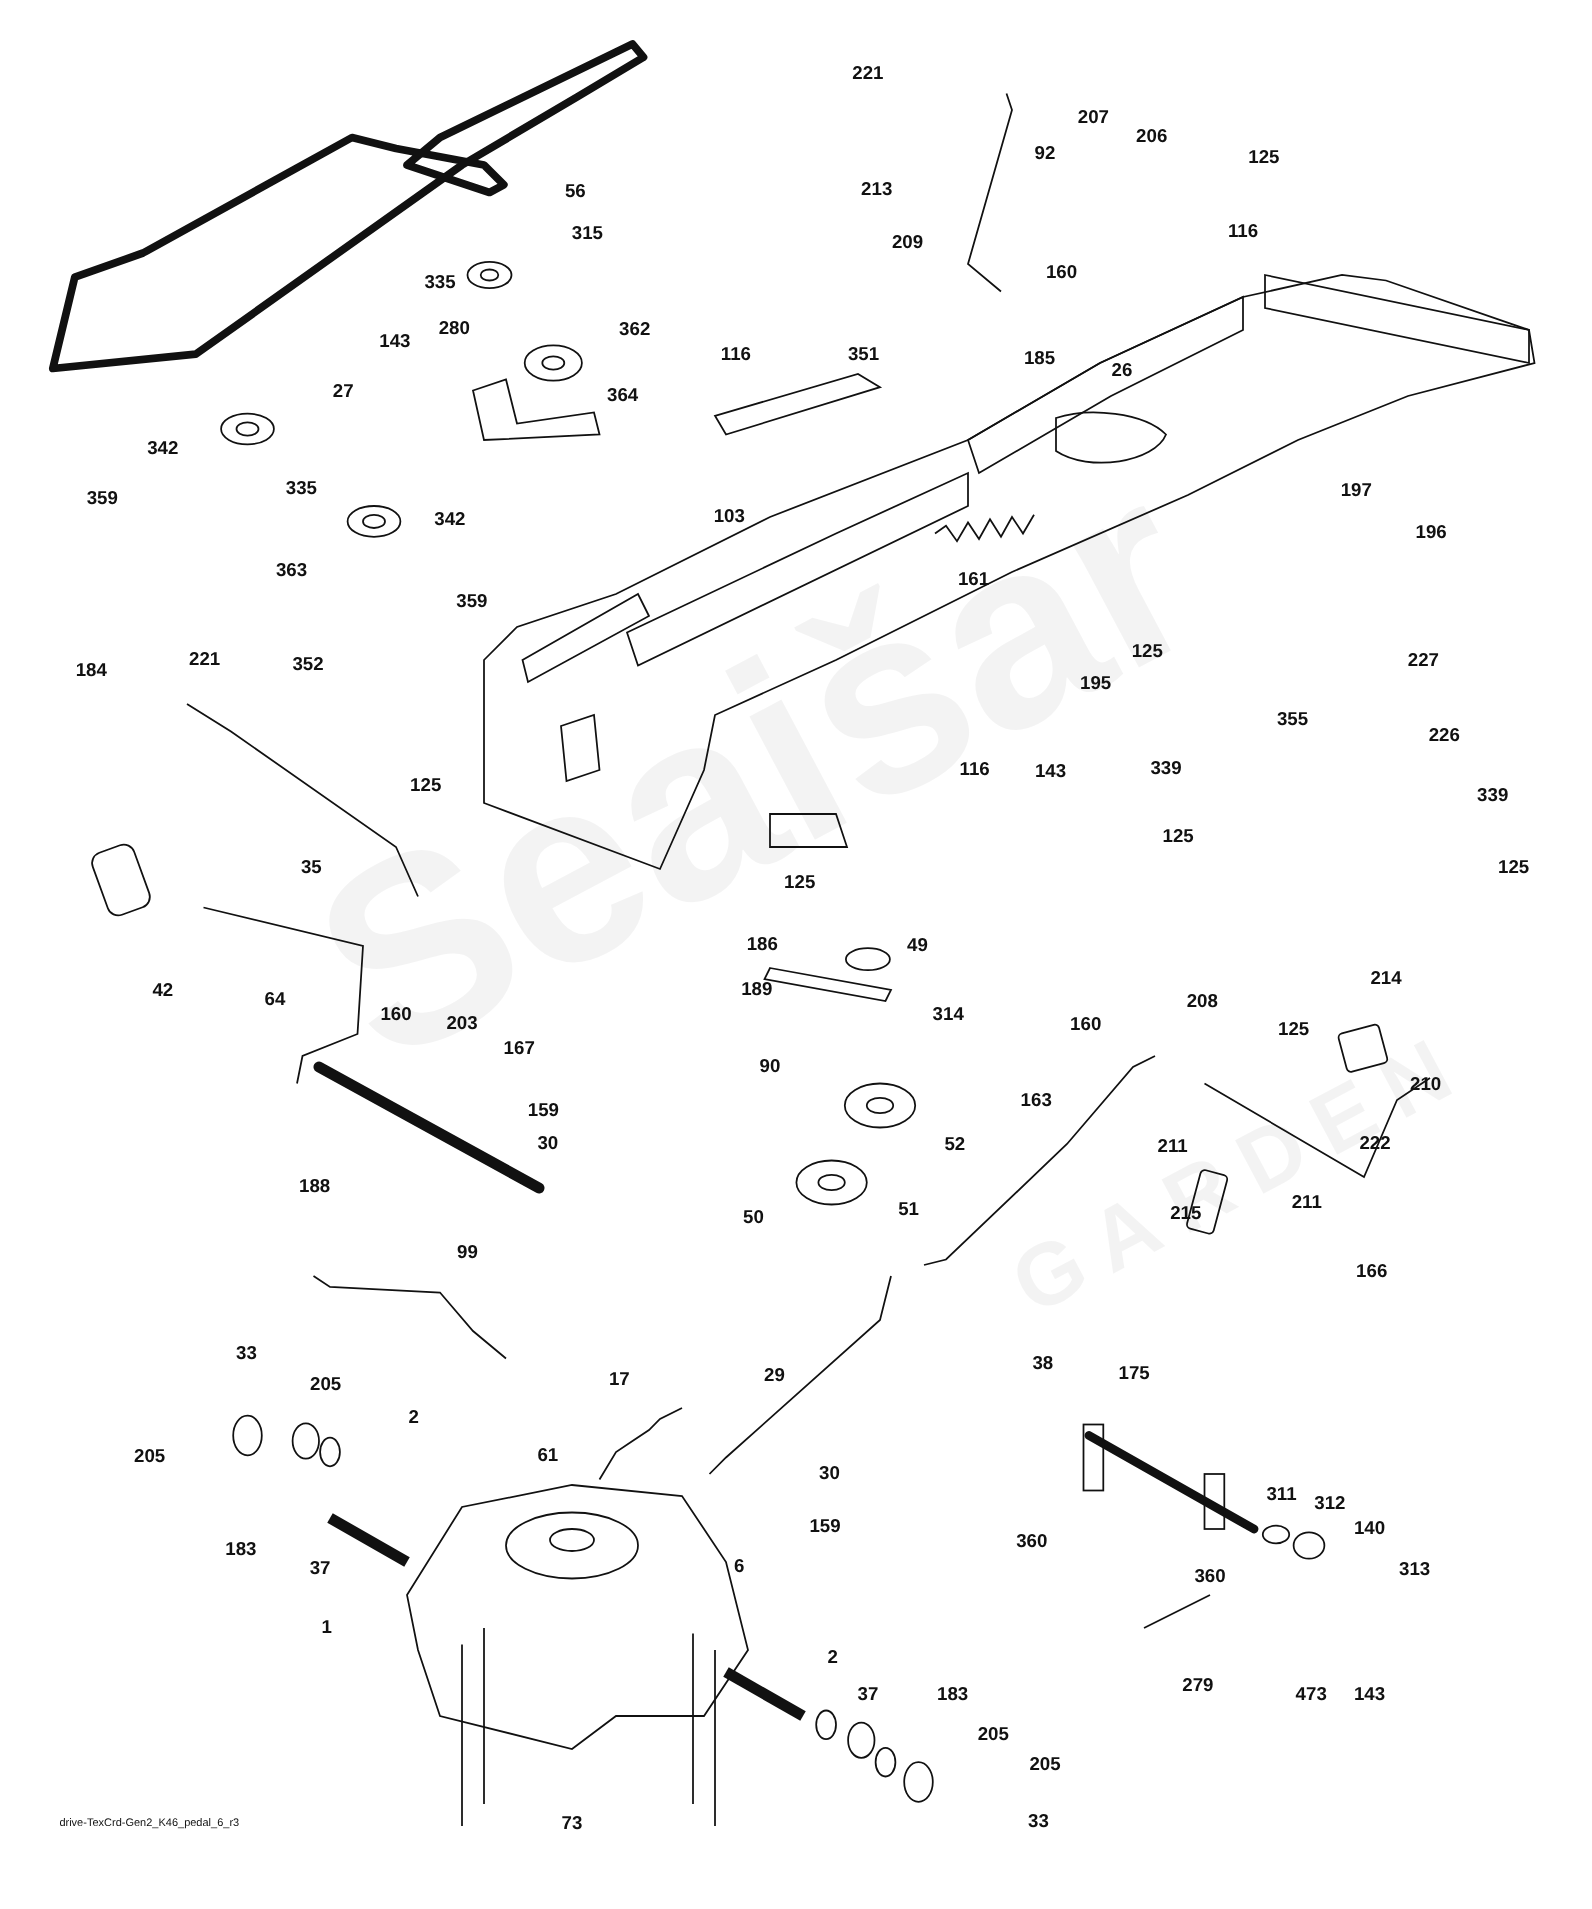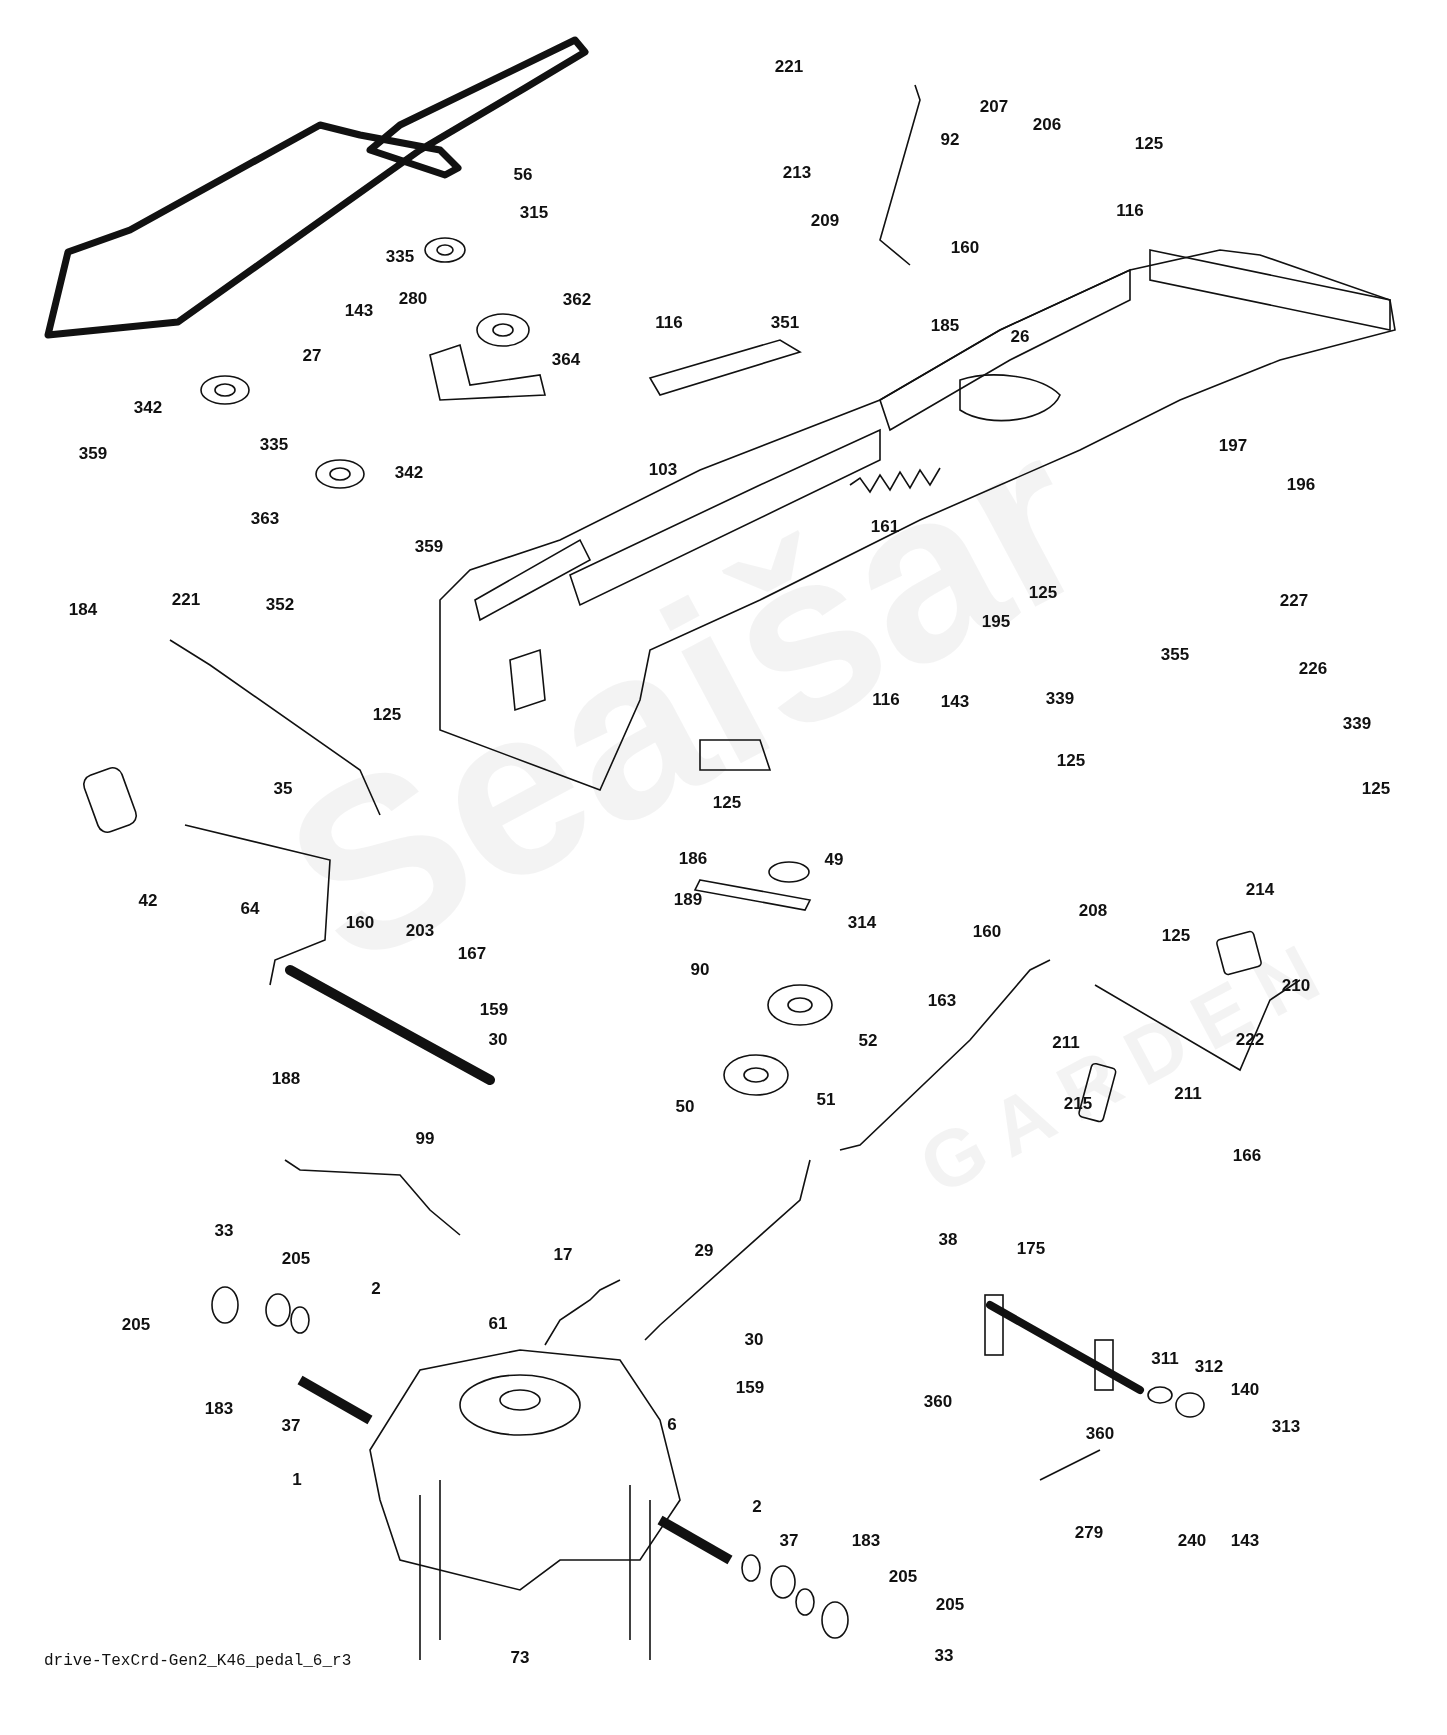--- a/index.html
+++ b/index.html
@@ -1,19 +1,19 @@
 <!DOCTYPE html>
 <html><head>
 <meta charset="utf-8">
 <style>
   html,body{margin:0;padding:0;background:#fff;}
   #canvas{position:relative;width:1447px;height:1735px;overflow:hidden;background:#ffffff;}
   #drawing{position:absolute;left:0;top:0;}
   .lbl{position:absolute;font-family:"Liberation Sans",sans-serif;font-weight:bold;font-size:17px;color:#111;white-space:nowrap;transform:translate(-50%,-50%);line-height:1;}
-  .caption{position:absolute;left:44px;top:1652px;font-family:Liberation Mono, monospace;font-size:16px;color:#111;}
+  .caption{position:absolute;left:54px;top:1652px;font-family:Liberation Sans, sans-serif;font-size:10px;color:#111;}
   .wm{position:absolute;font-family:"Liberation Sans",sans-serif;font-weight:bold;color:#000;opacity:0.045;}
 </style>
 </head>
 <body>
 
 <div id="canvas">
   <div class="wm" style="left:260px;top:560px;font-size:240px;transform:rotate(-28deg);">Seaišar</div>
   <div class="wm" style="left:900px;top:1020px;font-size:80px;letter-spacing:18px;transform:rotate(-28deg);">GARDEN</div>
 
   <svg id="drawing" width="1447" height="1735" fill="none" stroke="#111" stroke-width="1.6">
@@ -192,21 +192,21 @@
       <div class="lbl" style="left: 1209px; top: 1366px;">312</div>
       <div class="lbl" style="left: 1245px; top: 1389px;">140</div>
       <div class="lbl" style="left: 938px; top: 1401px;">360</div>
       <div class="lbl" style="left: 1100px; top: 1433px;">360</div>
       <div class="lbl" style="left: 1286px; top: 1426px;">313</div>
       <div class="lbl" style="left: 297px; top: 1479px;">1</div>
       <div class="lbl" style="left: 757px; top: 1506px;">2</div>
       <div class="lbl" style="left: 789px; top: 1540px;">37</div>
       <div class="lbl" style="left: 866px; top: 1540px;">183</div>
       <div class="lbl" style="left: 1089px; top: 1532px;">279</div>
-      <div class="lbl" style="left: 1192px; top: 1540px;">240</div>
+      <div class="lbl" style="left: 1192px; top: 1540px;">473</div>
       <div class="lbl" style="left: 1245px; top: 1540px;">143</div>
       <div class="lbl" style="left: 903px; top: 1576px;">205</div>
       <div class="lbl" style="left: 950px; top: 1604px;">205</div>
       <div class="lbl" style="left: 520px; top: 1657px; text-align: right;">73</div>
       <div class="lbl" style="left: 944px; top: 1655px;">33</div>
     </div>
 
   <div class="caption">drive-TexCrd-Gen2_K46_pedal_6_r3</div>
 </div>
 

